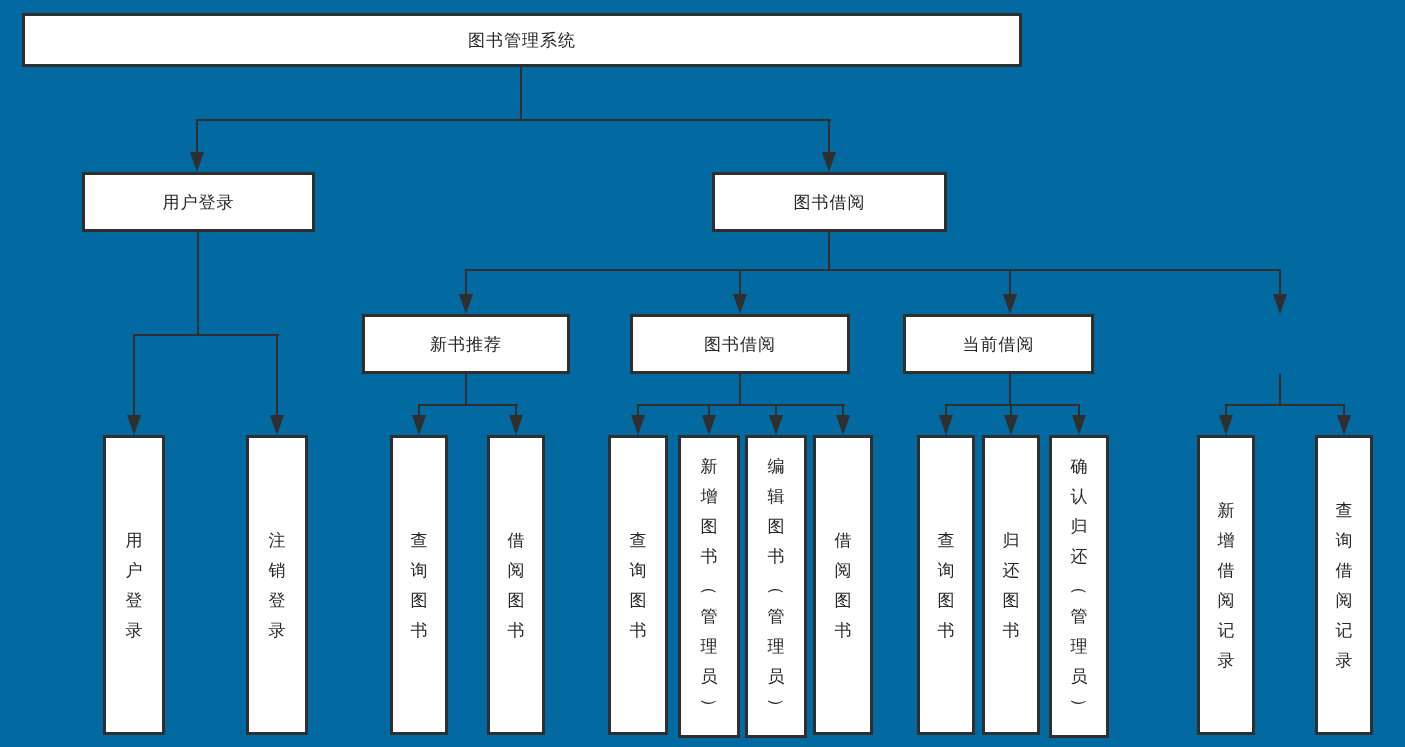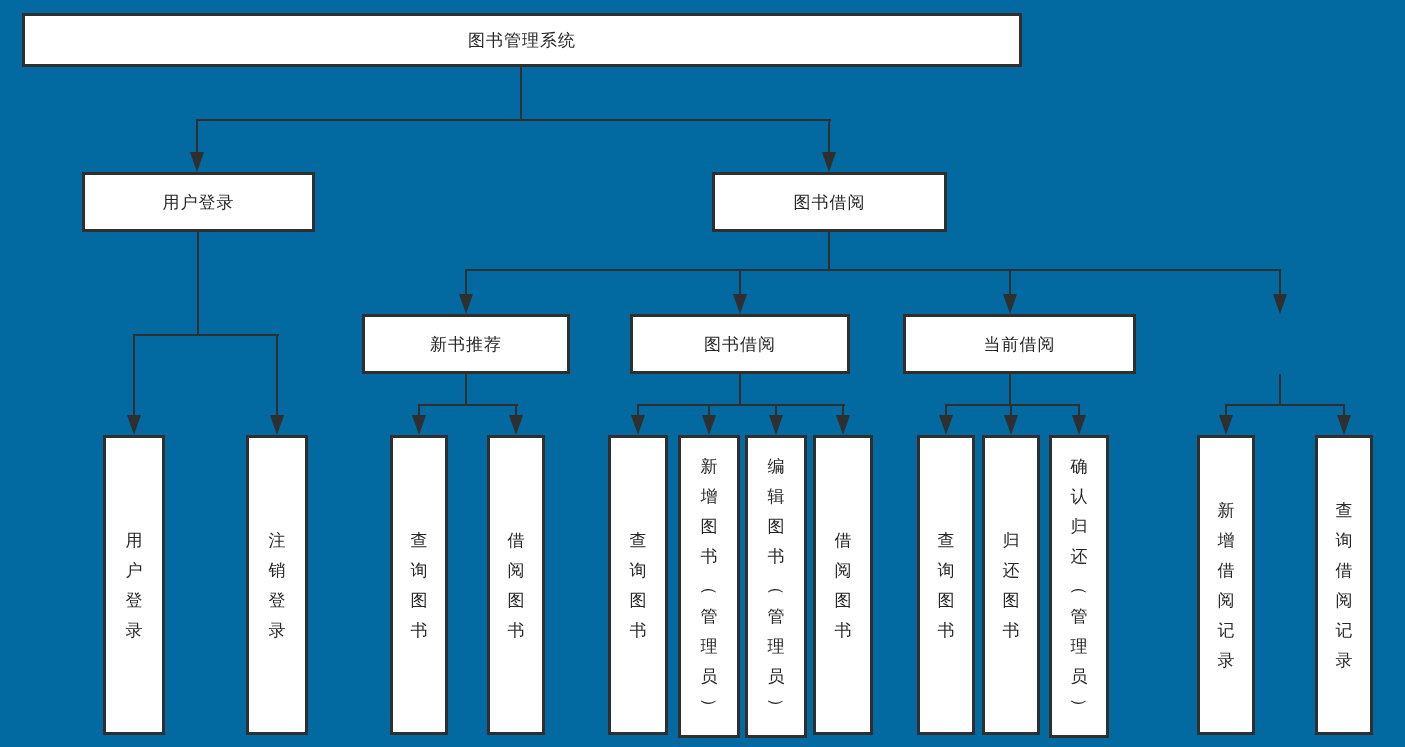--- a/index.html
+++ b/index.html
@@ -112,21 +112,21 @@
   <div class="arrow" style="left:1003px; top:294px;"></div>
   <div class="line" style="left:1279px; top:269px; width:2px; height:26px;"></div>
   <div class="arrow" style="left:1273px; top:294px;"></div>
 
   <div class="box" style="left:362px; top:314px; width:208px; height:60px;">
     <span class="hlabel">新书推荐</span>
   </div>
   <div class="box" style="left:630px; top:314px; width:220px; height:60px;">
     <span class="hlabel">图书借阅</span>
   </div>
-  <div class="box" style="left:903px; top:314px; width:233px; height:60px;">
+  <div class="box" style="left:903px; top:314px; width:191px; height:60px;">
     <span class="hlabel">当前借阅</span>
   </div>
 
   <div class="line" style="left:465px; top:374px; width:2px; height:32px;"></div>
   <div class="line" style="left:418px; top:404px; width:100px; height:2px;"></div>
   <div class="line" style="left:418px; top:404px; width:2px; height:12px;"></div>
   <div class="arrow" style="left:412px; top:415px;"></div>
   <div class="line" style="left:515px; top:404px; width:2px; height:12px;"></div>
   <div class="arrow" style="left:509px; top:415px;"></div>
 

